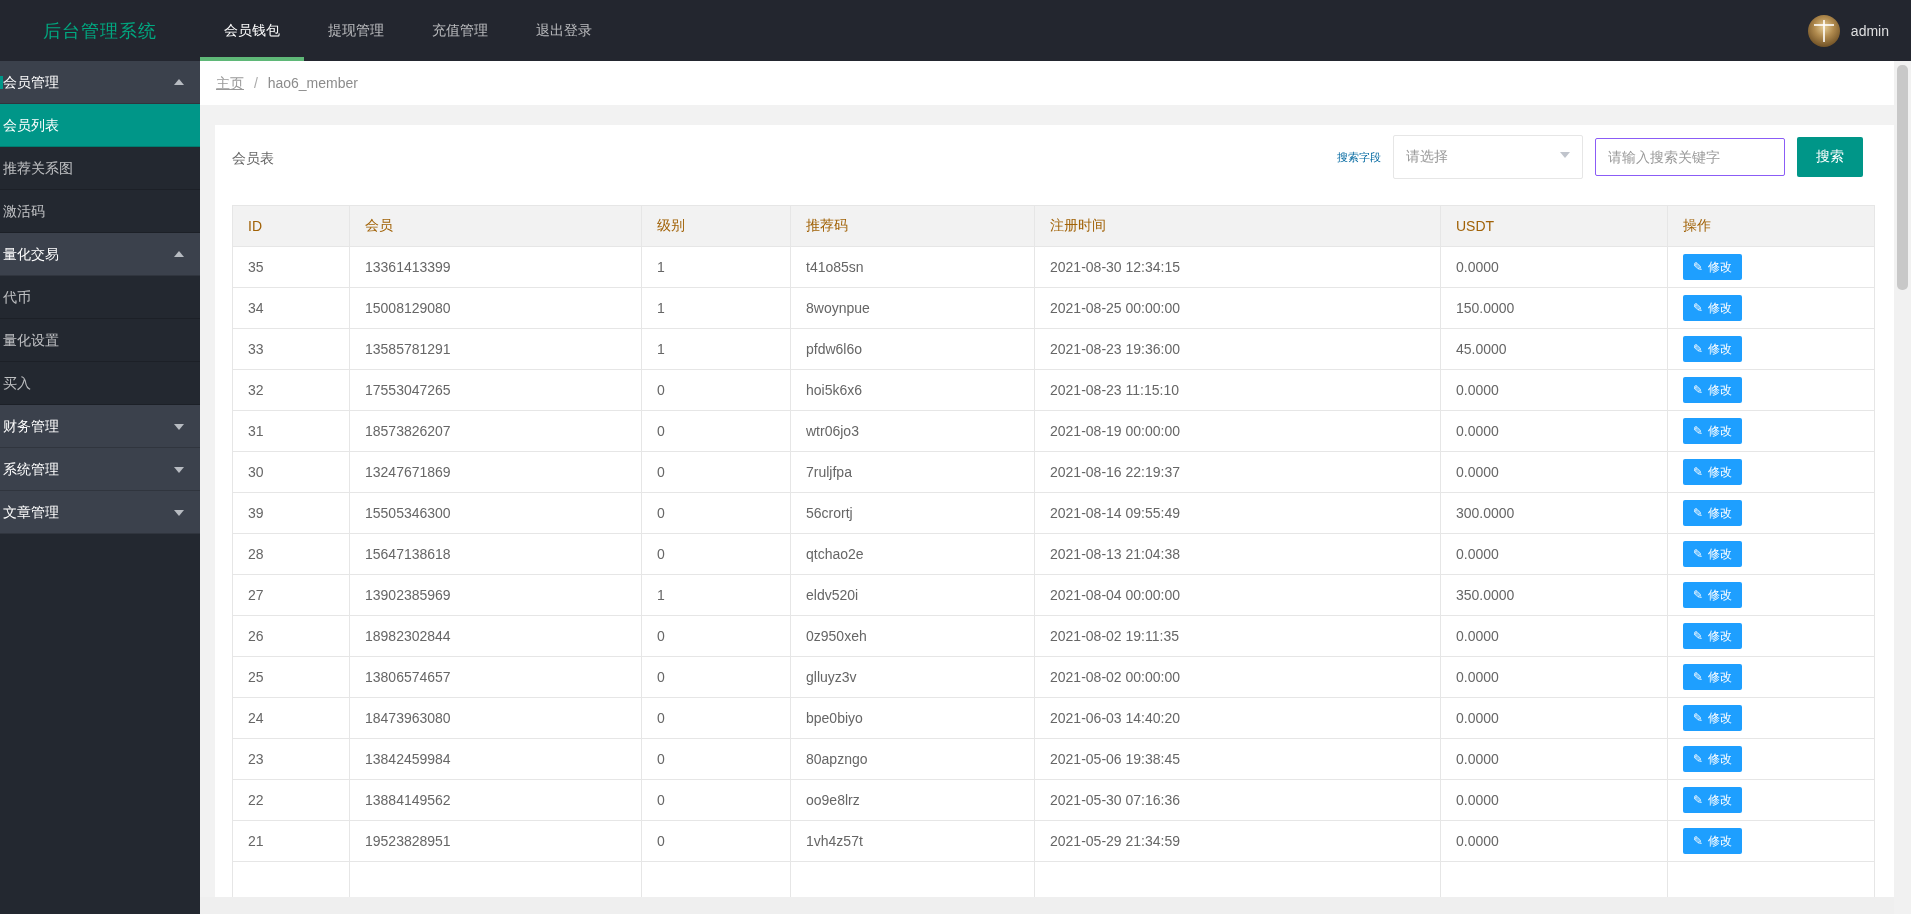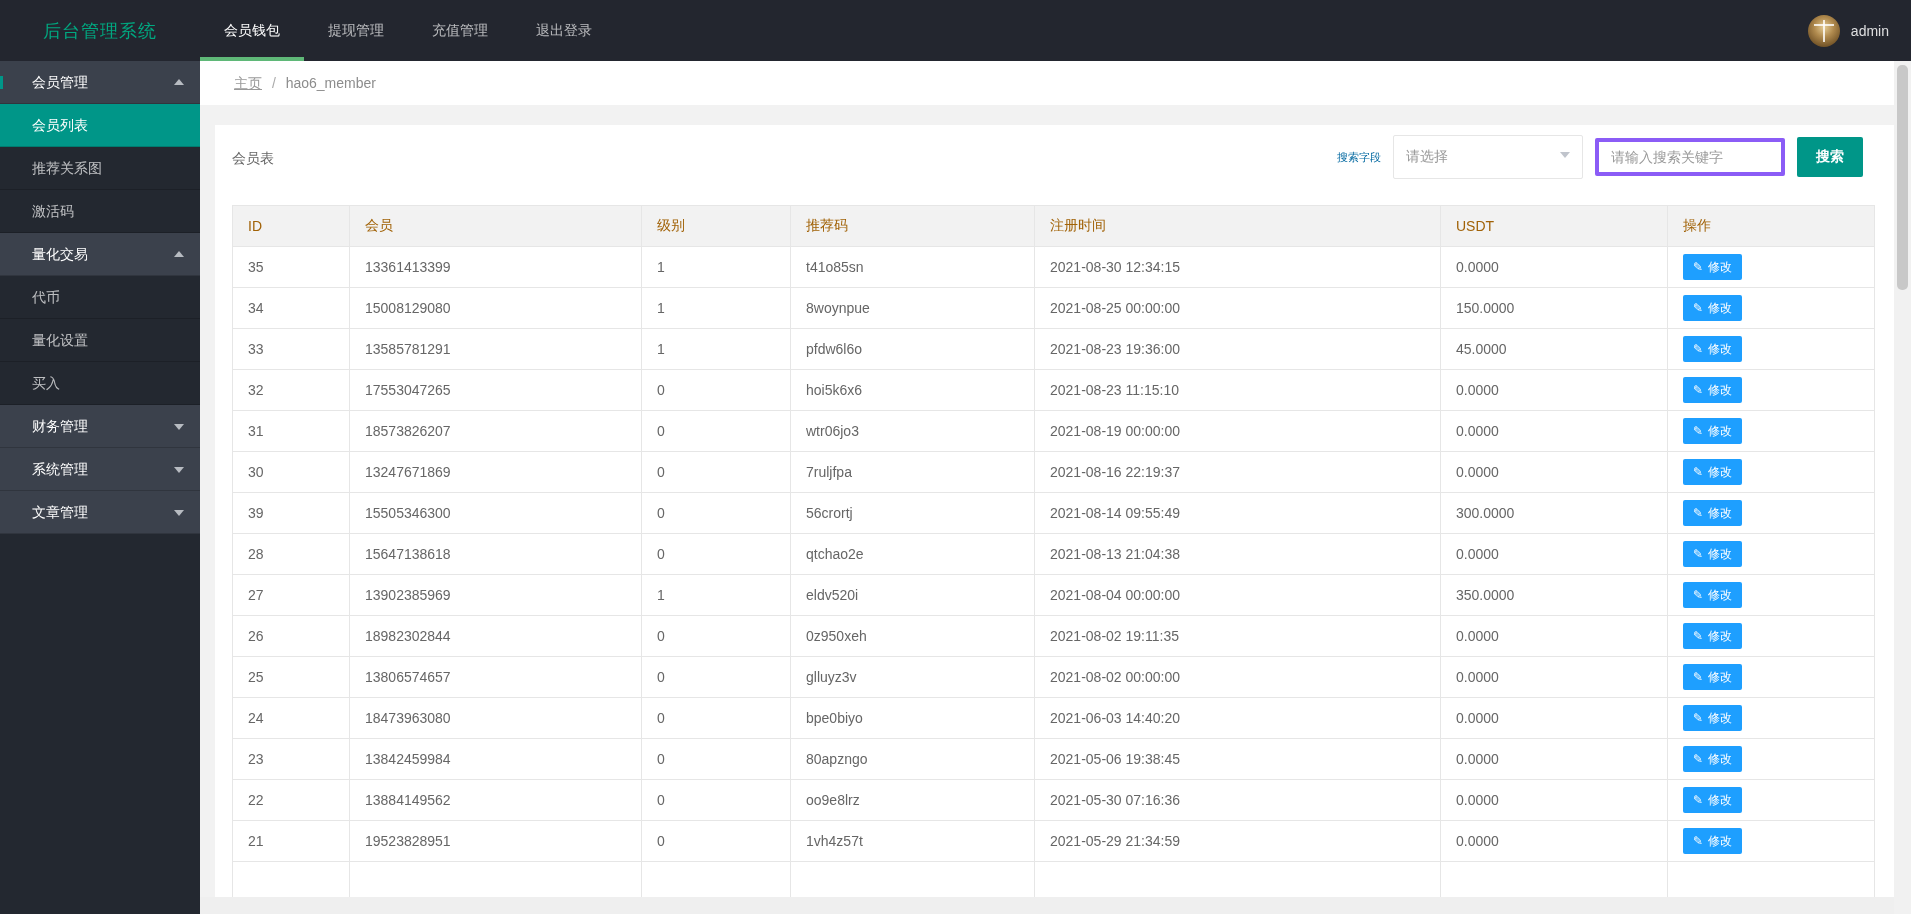--- a/index.html
+++ b/index.html
@@ -43,39 +43,39 @@
   }
   .avatar::before {
     content:""; position:absolute; left:6px; top:9px; width:20px; height:2px; background:rgba(255,255,255,.8);
   }
   
   .sidebar {
     position: absolute; left: 0; top: 61px; width: 200px; bottom: 0;
     background: #232830;
   }
   .side-item {
-    height: 43px; line-height: 43px; padding-left: 32px; position: relative;
+    height: 43px; line-height: 43px; padding-left: 3px; position: relative;
     color: rgba(255,255,255,.7); font-size: 14px; cursor: pointer;
     border-bottom: 1px solid rgba(0,0,0,.18);
   }
   .side-item.header { background: #3B414C; color: #fff; }
   .side-item.active { background: var(--active, #009688); color: #fff; }
   .side-item .arrow {
     position: absolute; right: 16px; top: 19px; width: 0; height: 0;
     border-left: 5px solid transparent; border-right: 5px solid transparent;
   }
   .side-item .arrow.up   { border-bottom: 6px solid #b7bbc1; top: 18px; }
   .side-item .arrow.down { border-top: 6px solid #b7bbc1; top: 19px; }
   .side-item.marker::before {
     content:""; position:absolute; left:0; top:15px; width:3px; height:13px; background:#009688;
   }
   
   .content { position: absolute; left: 200px; top: 61px; right: 0; bottom: 0; background: #f2f2f2; }
   .breadcrumb {
-    height: 44px; line-height: 44px; background: #fff; padding-left: 34px;
+    height: 44px; line-height: 44px; background: #fff; padding-left: 16px;
     font-size: 14px; color: #999;
   }
   .breadcrumb .home { text-decoration: underline; color: #999; cursor: pointer; }
   .breadcrumb .sep { margin: 0 6px; color: #aaa; }
   .breadcrumb .cur { color: #8c8c8c; }
   .panel {
     position: absolute; left: 15px; top: 64px; width: 1679px; height: 772px;
     background: #fff; overflow: hidden;
   }
   .panel-head { position: relative; height: 80px; }
@@ -86,30 +86,29 @@
     width: 190px; height: 44px; border: 1px solid #e6e6e6; border-radius: 2px;
     display: flex; align-items: center; padding-left: 12px; background: #fff;
     color: #999; font-size: 14px; position: relative; cursor: pointer;
   }
   .search-select .chev {
     position: absolute; right: 12px; top: 16px; width: 0; height: 0;
     border-left: 5px solid transparent; border-right: 5px solid transparent;
     border-top: 6px solid #c0c4cc;
   }
   .search-input {
-    width: 190px; height: 38px; border: 4px solid #8b5cf6; border-radius: 2px;
+    width: 190px; height: 38px; border: 1px solid #8b5cf6; border-radius: 2px;
     padding-left: 12px; font-size: 14px; color: #a16207; outline: none;
     font-family: "Liberation Sans", "DejaVu Sans", sans-serif;
   }
   .search-input::placeholder { color: #9a9a9a; }
   .search-btn {
     width: 66px; height: 40px; border: none; border-radius: 2px;
     background: var(--search-btn, #009688); color: #fff; font-size: 14px; cursor: pointer;
     font-family: "Liberation Sans", "DejaVu Sans", sans-serif;
-    font-weight: bold;
   }
   
   table.member {
     border-collapse: collapse; table-layout: fixed; width: 1642px; margin-left: 17px;
     font-size: 14px; color: #666;
   }
   table.member th, table.member td {
     border: 1px solid #e6e6e6; height: 41px; padding: 0 0 0 15px;
     text-align: left; font-weight: normal; white-space: nowrap; overflow: hidden;
   }

